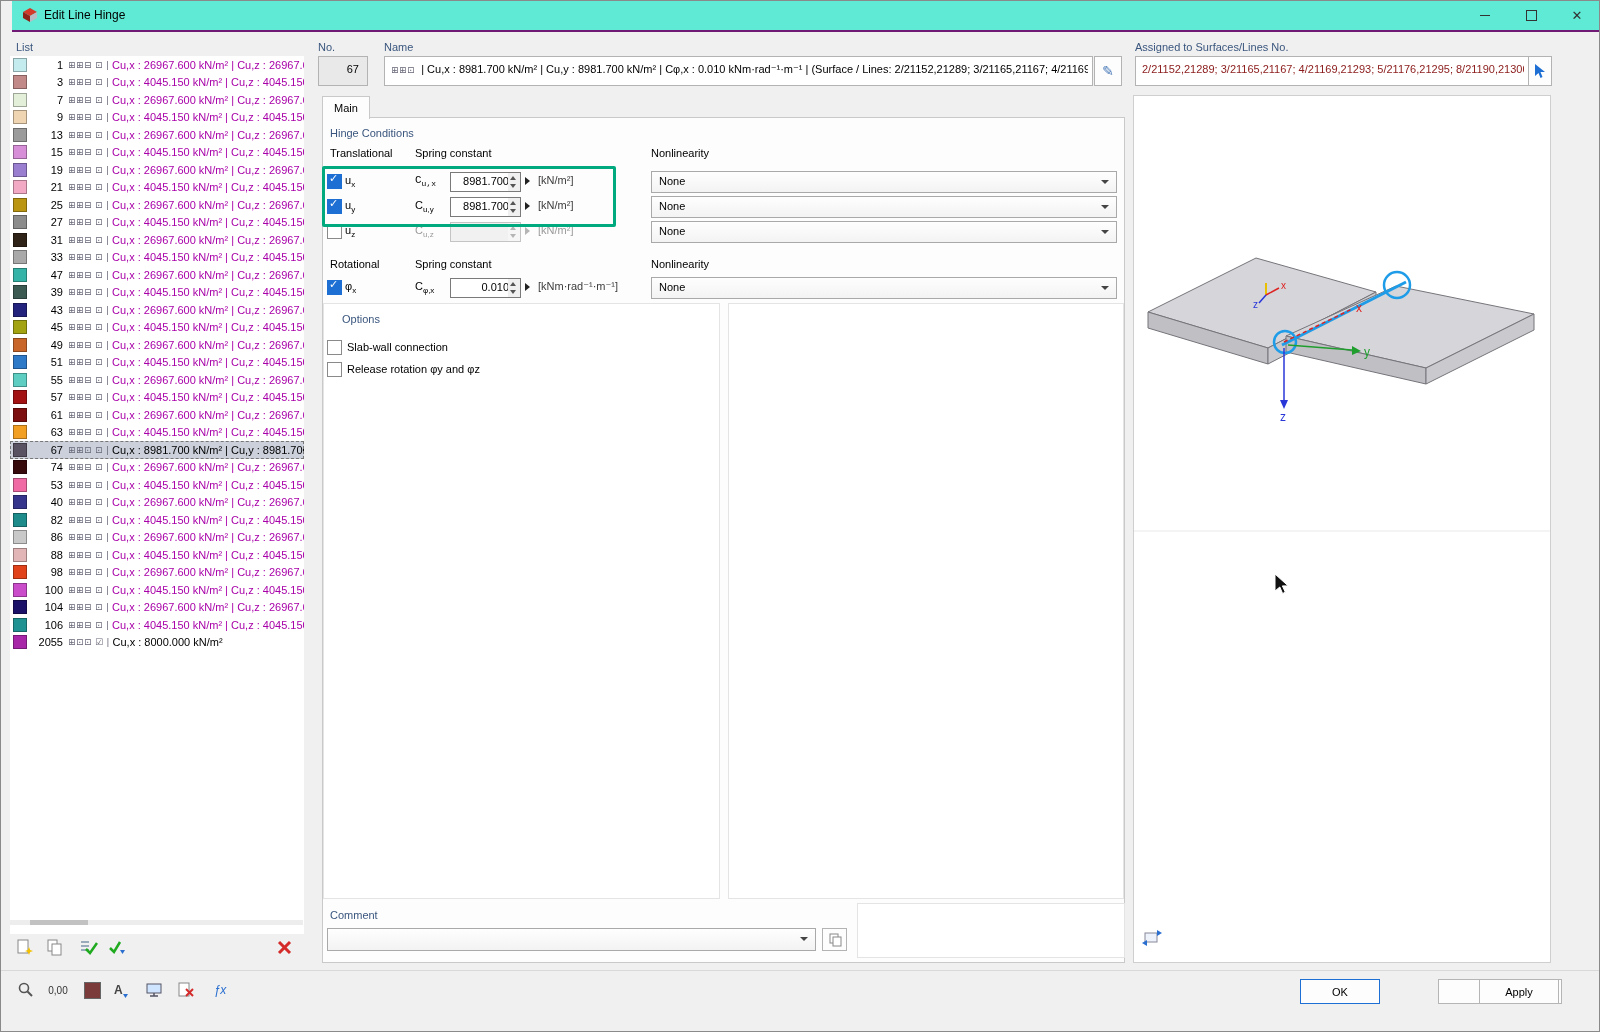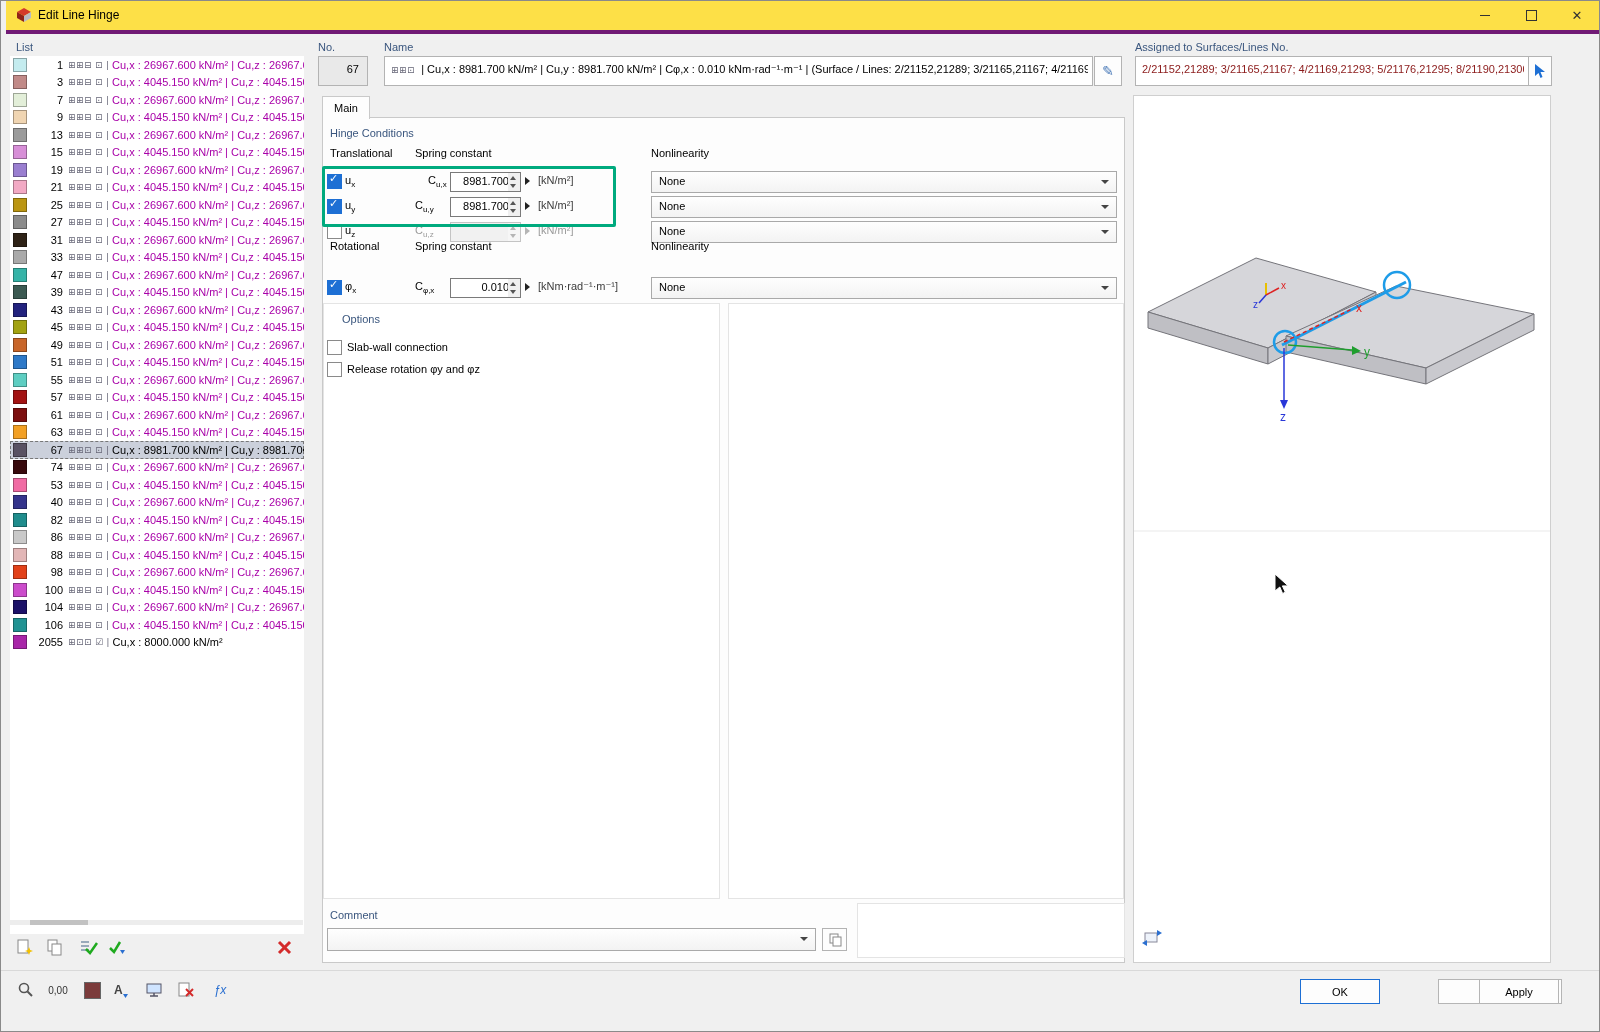--- a/index.html
+++ b/index.html
@@ -4,21 +4,21 @@
 <style>
   html,body{margin:0;padding:0;}
   body{
     width:1600px;height:1032px;position:relative;overflow:hidden;
     background:#f0f0f0;color:#000;
     font-family:"Liberation Sans","DejaVu Sans",sans-serif;font-size:11px;
   }
   .frame{position:absolute;inset:0;border:1px solid #8a8a8a;pointer-events:none;z-index:99;}
 
   
-  .titlebar{position:absolute;left:6px;top:0;right:0;height:30px;background:#fde047;border-bottom:4px solid #701a75;}
+  .titlebar{position:absolute;left:12px;top:0;right:0;height:30px;background:#5eead4;border-bottom:2px solid #701a75;}
   .title-text{position:absolute;left:32px;top:8px;font-size:12px;}
   .app-icon{position:absolute;left:10px;top:7px;}
   .wctl{position:absolute;top:0;width:46px;height:30px;display:flex;align-items:center;justify-content:center;color:#333;}
   .wctl.min{right:92px;} .wctl.max{right:46px;} .wctl.close{right:0;font-size:13px;}
   .min-glyph{width:10px;height:0;border-bottom:1px solid #333;display:inline-block;}
   .max-glyph{width:9px;height:9px;border:1px solid #333;display:inline-block;}
 
   
   .sec-label{position:absolute;color:#3a567e;}
   .box{position:absolute;background:#fff;border:1px solid #b3b3b3;}
@@ -393,21 +393,21 @@
   <span class="flabel" style="left:8px;">Translational</span>
   <span class="flabel" style="left:93px;">Spring constant</span>
   <span class="flabel" style="left:329px;">Nonlinearity</span>
 </div>
 
 <div class="hrow" style="top:170px;">
   <span class="cb checked" style="left:5px;top:4px;">
       <span class="check">✓</span>
     </span>
   <span class="flabel" style="left:23px;top:4px;"><span>u</span><sub>x</sub></span>
-  <span class="flabel" style="left:106px;top:4px;"><span>C</span><sub>u,x</sub></span>
+  <span class="flabel" style="left:93px;top:4px;font-family:Liberation Mono, monospace;"><span>C</span><sub>u,x</sub></span>
   <span class="ninput" style="left:128px;top:2px;width:58px;">8981.700</span>
   <span class="spin" style="left:186px;top:2px;"></span>
   <span class="pop-arrow" style="left:203px;top:7px;"></span>
   <span class="flabel unit" style="left:216px;top:4px;">[kN/m²]</span>
   <div class="dd" style="left:329px;top:1px;width:464px;">
     <span class="dd-text">None</span>
       <span class="dd-chev"></span>
   </div>
 </div>
 
@@ -436,21 +436,21 @@
   <span class="pop-arrow disabled" style="left:203px;top:7px;"></span>
   <span class="flabel gray" style="left:216px;top:4px;">[kN/m²]</span>
   <div class="dd" style="left:329px;top:1px;width:464px;">
     <span class="dd-text">None</span>
       <span class="dd-chev"></span>
   </div>
 </div>
 
 <div class="green-box"></div>
 
-<div class="hrow" style="top:240px;padding-left:42px;">
+<div class="hrow" style="top:258px;padding-left:42px;">
   <span class="flabel" style="left:8px;">Rotational</span>
   <span class="flabel" style="left:93px;">Spring constant</span>
   <span class="flabel" style="left:329px;">Nonlinearity</span>
 </div>
 
 <div class="hrow" style="top:276px;">
   <span class="cb checked" style="left:5px;top:4px;">
       <span class="check">✓</span>
     </span>
   <span class="flabel" style="left:23px;top:4px;"><span>φ</span><sub>x</sub></span>

